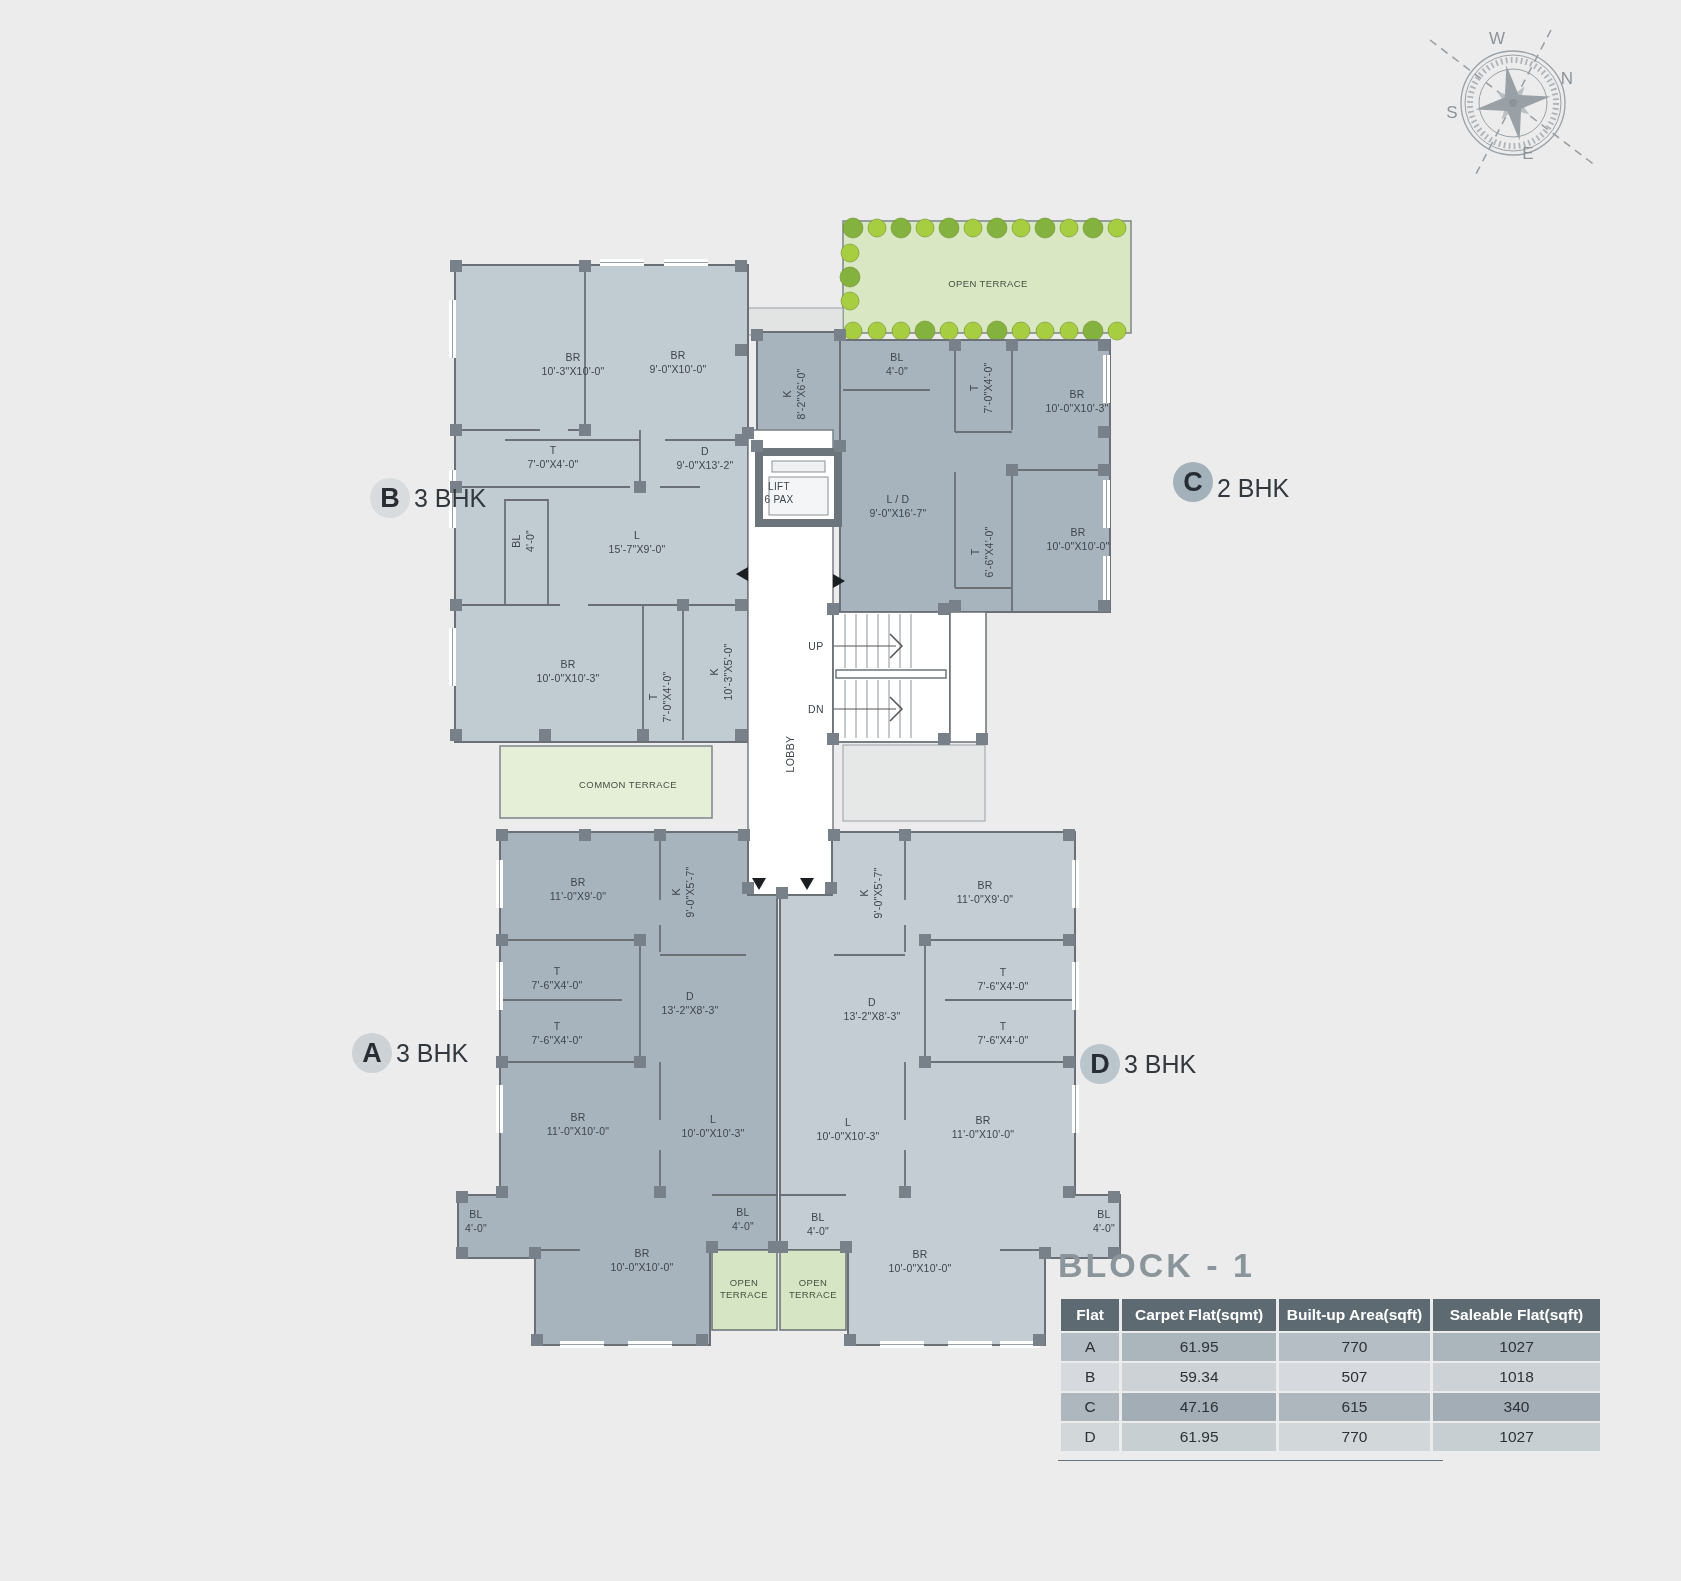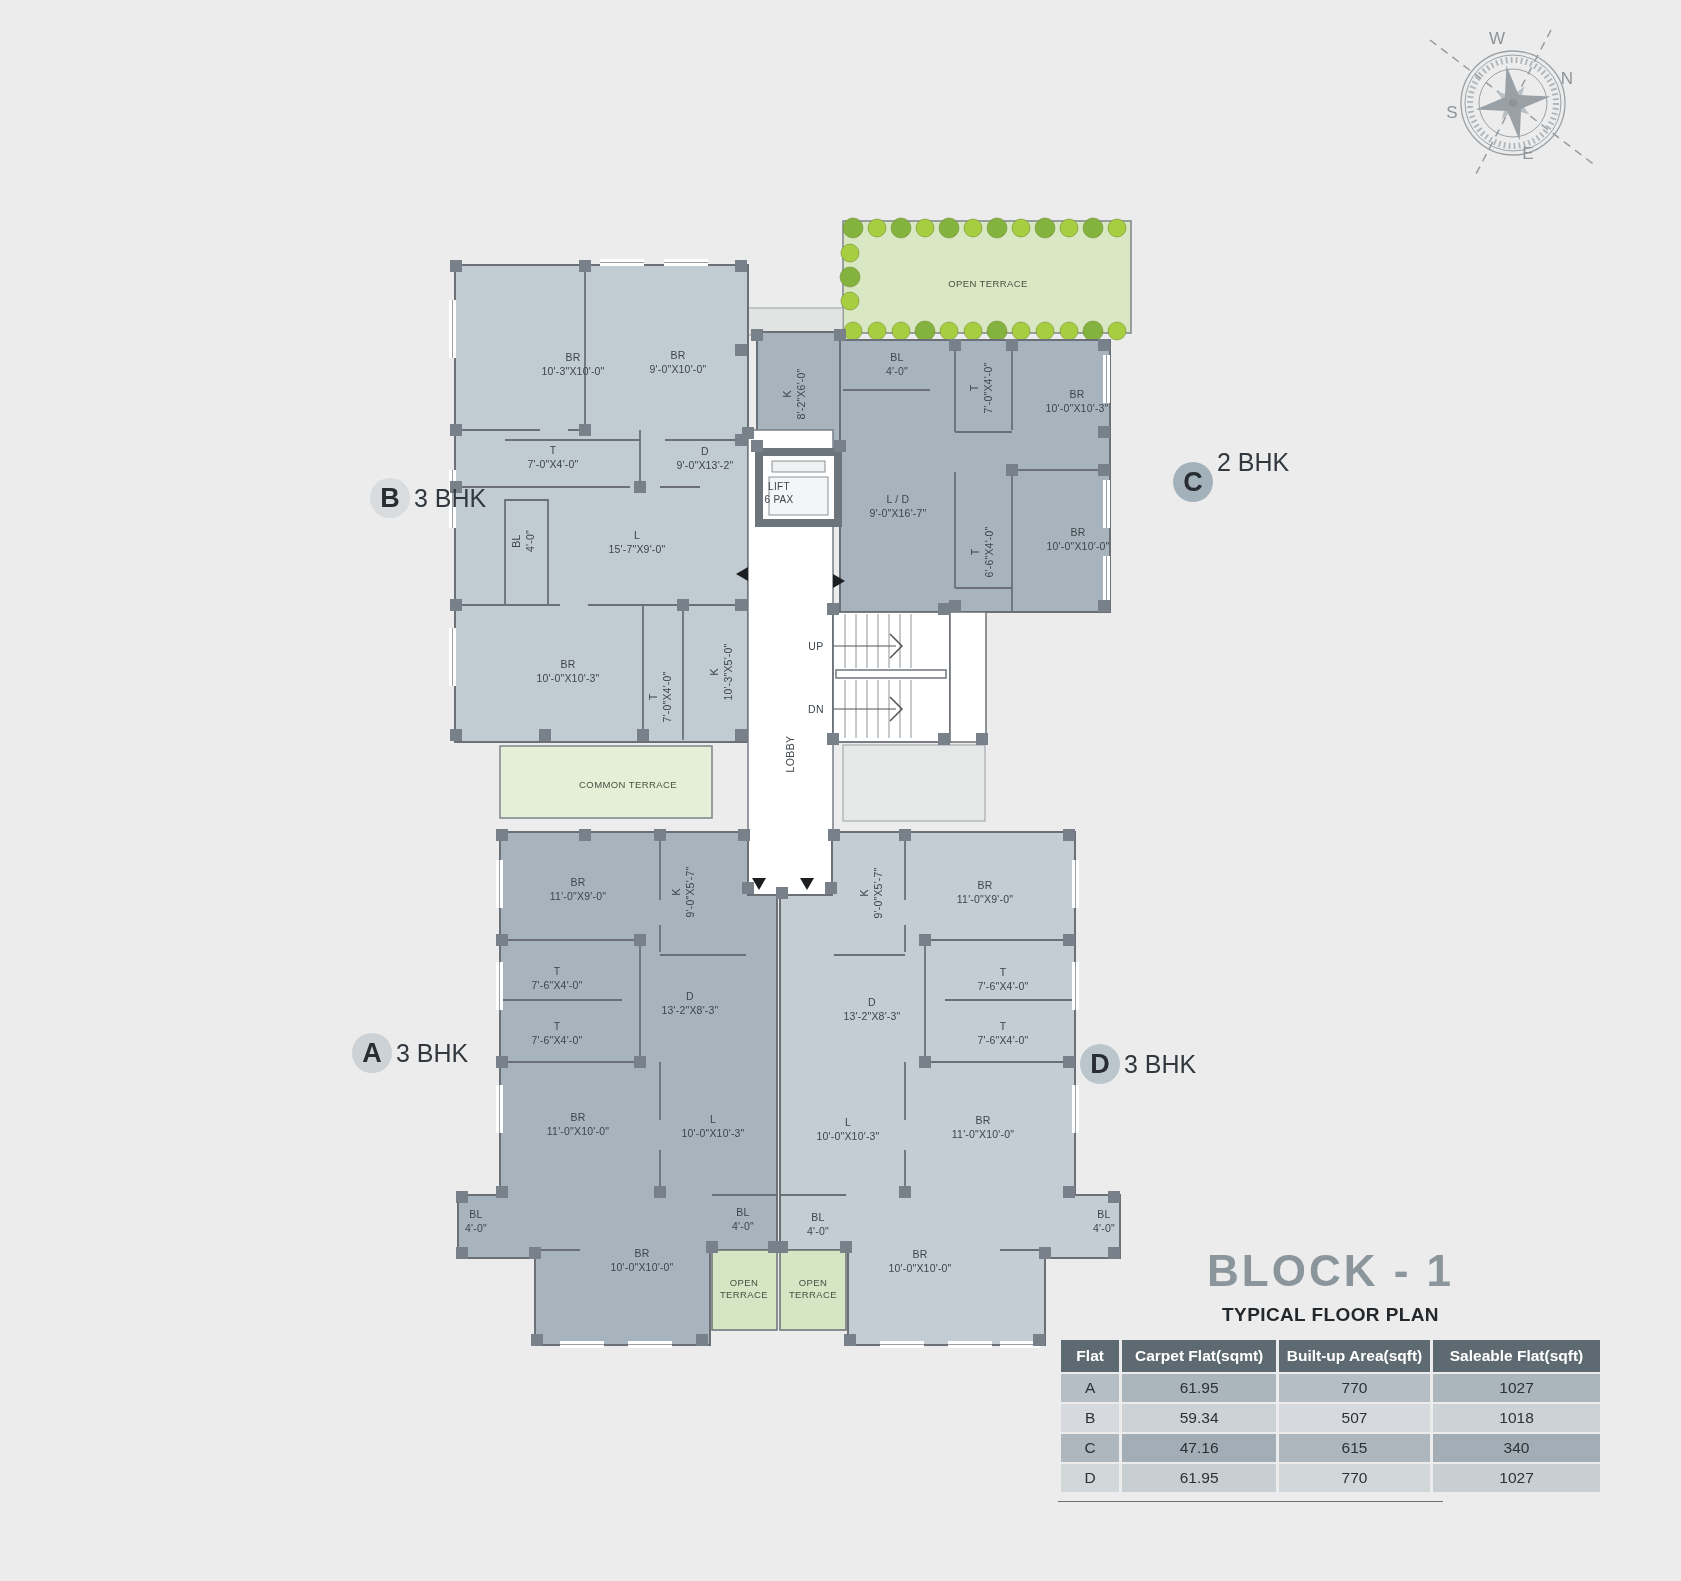--- a/index.html
+++ b/index.html
@@ -25,21 +25,21 @@
   .lift-label{font-size:10px;letter-spacing:.3px;}
 
   
   .badge{position:absolute;width:40px;height:40px;border-radius:50%;
          transform:translate(-50%,-50%);display:flex;align-items:center;justify-content:center;
          font-weight:bold;font-size:27px;color:#272d33;}
   .btype{position:absolute;transform:translate(0,-50%);font-size:25px;color:#32383e;}
 
   
   .areas{position:absolute;left:1058px;top:1246px;width:545px;}
-  .block-title{text-align:center;font-size:44px;font-weight:bold;color:#8b959c;letter-spacing:3px;}
+  .block-title{text-align:left;font-size:34px;font-weight:bold;color:#8b959c;letter-spacing:3px;}
   .plan-subtitle{text-align:center;font-size:19px;font-weight:bold;color:#23282c;margin-top:8px;letter-spacing:.4px;}
   table.area-table{margin-top:12px;border-collapse:separate;border-spacing:3px 2px;width:100%;
         font-size:15.5px;color:#2b3136;table-layout:fixed;}
   .area-table th{background:#5d6a72;color:#fff;font-weight:bold;padding:7px 2px;text-align:center;}
   .area-table td{text-align:center;padding:5px 2px;}
   tr.r0 td{background:#b5bec4;} tr.r0 td:nth-child(even){background:#abb5bc;}
   tr.r1 td{background:#d6dade;} tr.r1 td:nth-child(even){background:#ccd2d6;}
   tr.r2 td{background:#aeb7be;} tr.r2 td:nth-child(even){background:#a3adb5;}
   tr.r3 td{background:#d2d7da;} tr.r3 td:nth-child(even){background:#c8cfd3;}
   .note{font-size:17.5px;color:#22272b;margin-top:10px;}
@@ -490,29 +490,28 @@
       <span>TERRACE</span>
     </div>
 <div class="rl terr" style="left:813px;top:1289px">
       <span>OPEN</span>
       <span>TERRACE</span>
     </div>
 
 <div class="badge" style="left:390px;top:498px;background:#d9dcde">B</div>
 <div class="btype" style="left:414px;top:498px">3 BHK</div>
 <div class="badge" style="left:1193px;top:482px;background:#a3b1bb">C</div>
-<div class="btype" style="left:1217px;top:462px">2 BHK</div>
+<div class="btype" style="left:1217px;top:488px">2 BHK</div>
 <div class="badge" style="left:372px;top:1053px;background:#cdd2d6">A</div>
 <div class="btype" style="left:396px;top:1053px">3 BHK</div>
 <div class="badge" style="left:1100px;top:1064px;background:#bac5cc">D</div>
 <div class="btype" style="left:1124px;top:1064px">3 BHK</div>
 
 <div class="areas">
   <div class="block-title">BLOCK - 1</div>
-  <div class="plan-subtitle">TYPICAL FLOOR PLAN</div>
   <table class="area-table">
     <colgroup>
           <col style="width:11%">
           <col style="width:29%">
           <col style="width:28.5%">
           <col style="width:31.5%">
         </colgroup>
     <thead>
       <tr>
         <th>Flat</th>

